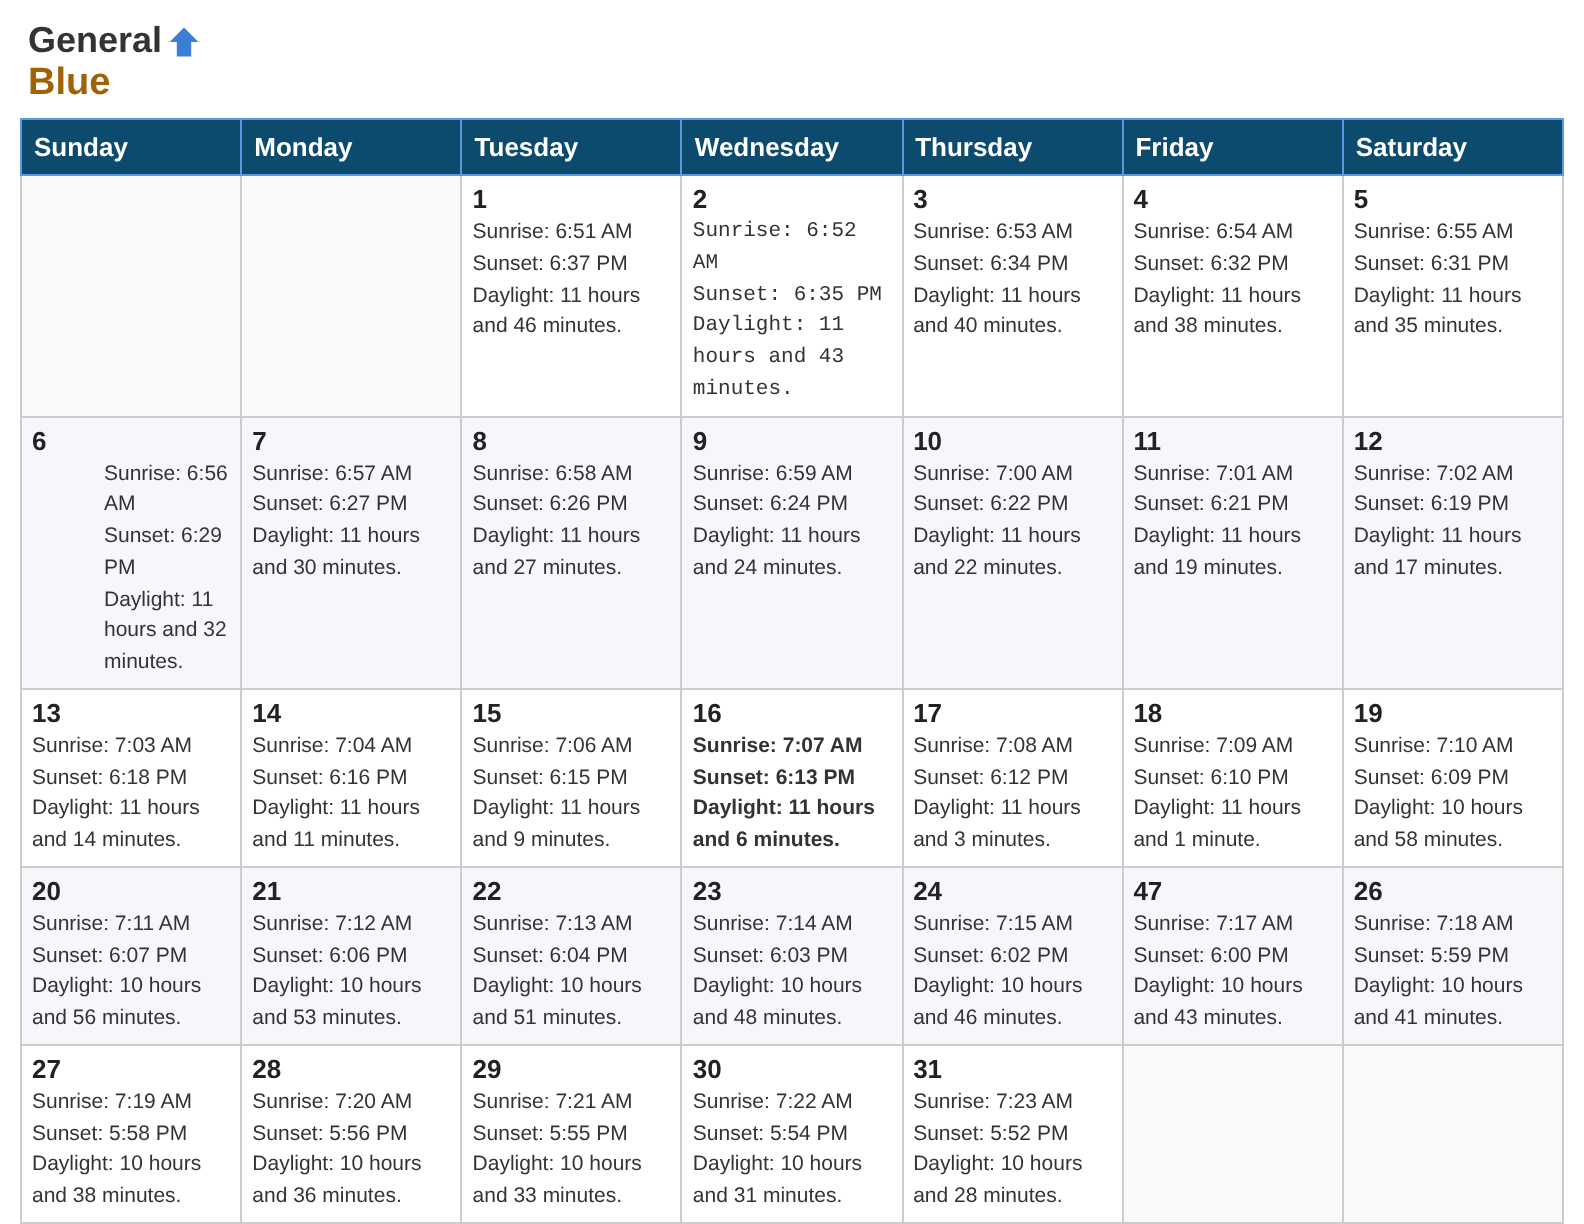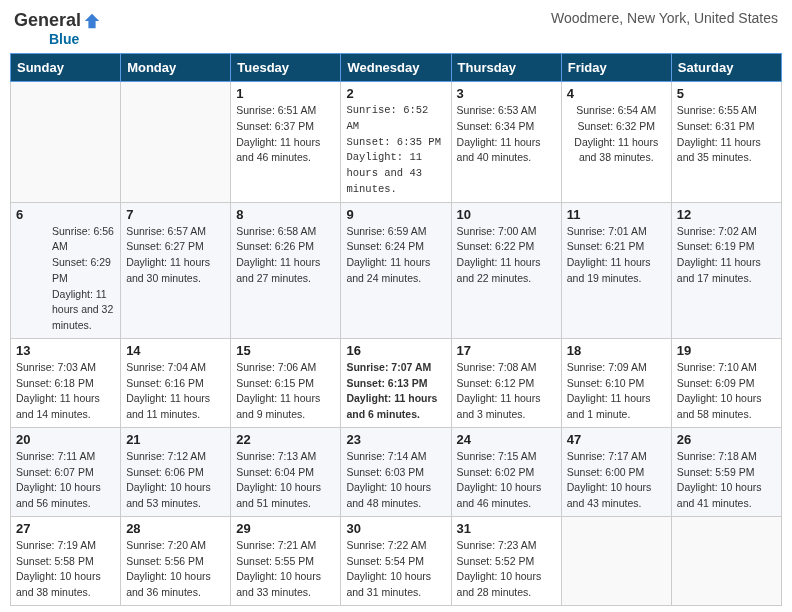--- a/index.html
+++ b/index.html
@@ -25,24 +25,23 @@
     .logo-text {
       display: flex;
       align-items: center;
     }
     .logo-general {
       font-size: 18px;
       font-weight: bold;
       color: #333;
     }
     .logo-blue {
-      font-size: 14px;
+      font-size: 19px;
       font-weight: bold;
-      color: #0369a1;
-      margin-left: 35px;
+      color: #a16207;
     }
     .logo-icon {
       width: 18px;
       height: 18px;
       margin-left: 2px;
     }
     .title-block {
       text-align: right;
     }
     .month-title {
@@ -100,21 +99,20 @@
   <div class="logo">
     <div class="logo-text">
       <span class="logo-general">General</span>
       <svg class="logo-icon" viewBox="0 0 20 20">
         <polygon points="10,2 18,10 14,10 14,18 6,18 6,10 2,10" fill="#3a7fd5"></polygon>
       </svg>
     </div>
     <span class="logo-blue">Blue</span>
   </div>
   <div class="title-block">
-    <div class="location">Woodmere, New York, United States</div>
   </div>
 </div>
 
 <table class="calendar">
   <thead>
     <tr>
     <th>Sunday</th>
         <th>Monday</th>
         <th>Tuesday</th>
         <th>Wednesday</th>
@@ -140,21 +138,21 @@
 Daylight: 11 hours and 43 minutes.</div>
         </td>
         <td>
           <div class="day-number">3</div>
           <div class="day-detail" style="white-space: pre-line;">Sunrise: 6:53 AM
 Sunset: 6:34 PM
 Daylight: 11 hours and 40 minutes.</div>
         </td>
         <td>
           <div class="day-number">4</div>
-          <div class="day-detail" style="white-space: pre-line; text-align: center;">Sunrise: 6:54 AM
+          <div class="day-detail" style="white-space: pre-line;">Sunrise: 6:54 AM
 Sunset: 6:32 PM
 Daylight: 11 hours and 38 minutes.</div>
         </td>
         <td>
           <div class="day-number">5</div>
           <div class="day-detail" style="white-space: pre-line;">Sunrise: 6:55 AM
 Sunset: 6:31 PM
 Daylight: 11 hours and 35 minutes.</div>
         </td>
       </tr>

